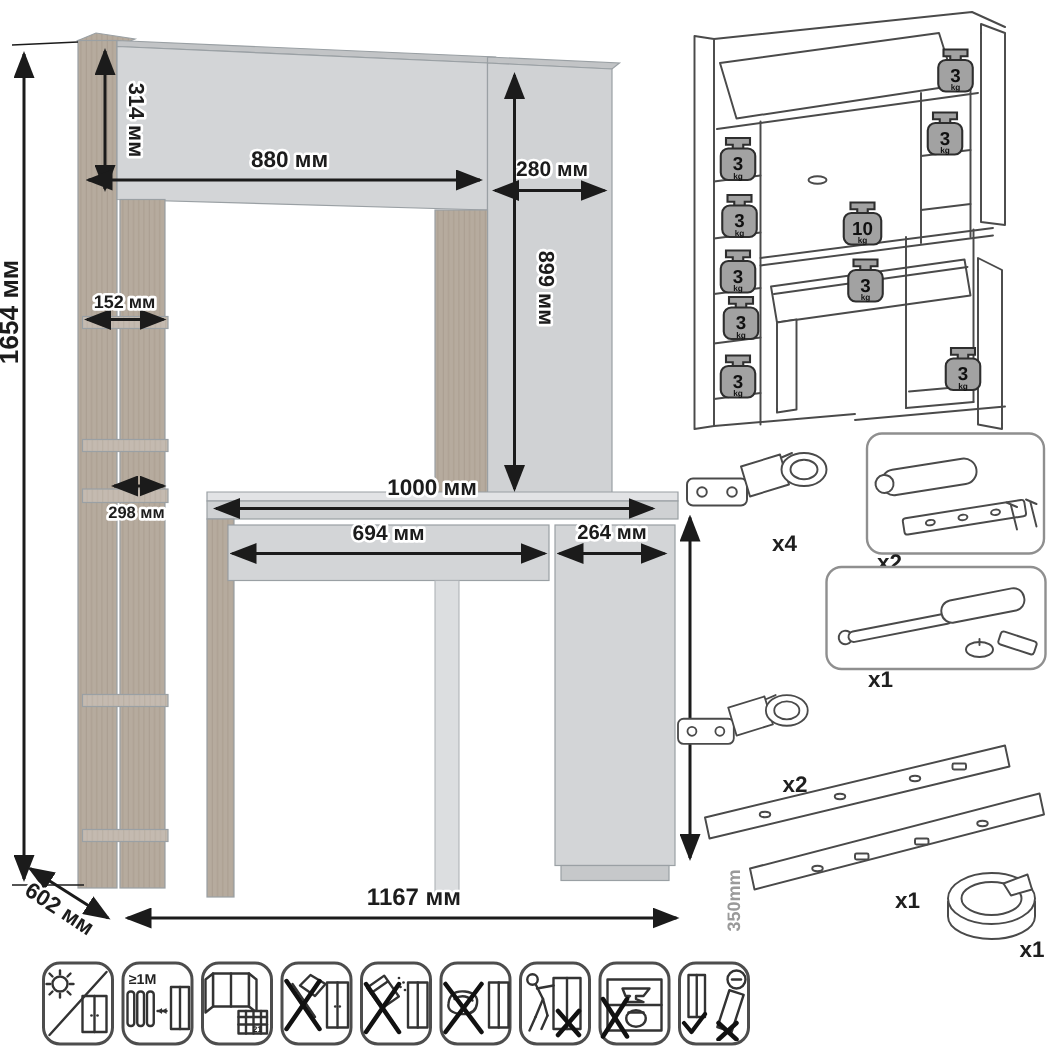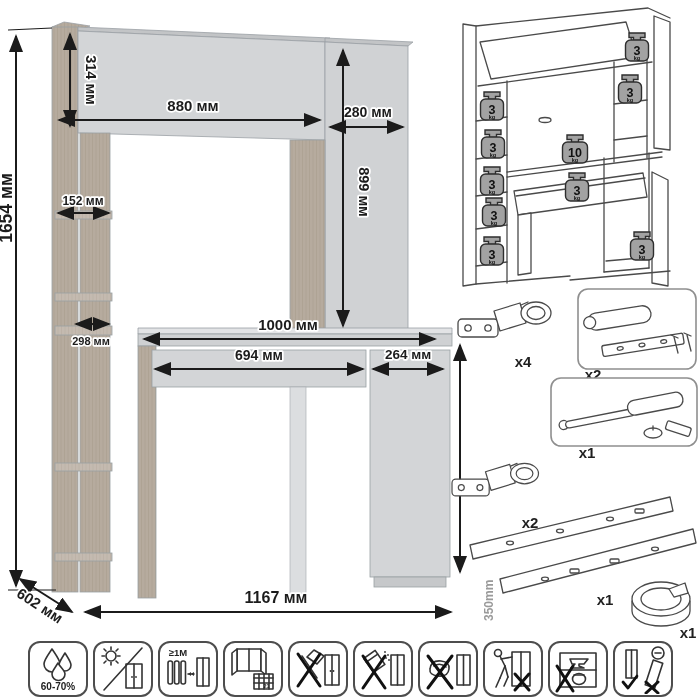--- a/index.html
+++ b/index.html
@@ -22,21 +22,21 @@
   .lan{stroke:#4a4a4a;stroke-width:1.3;fill:none;stroke-linejoin:round;stroke-linecap:round;}
   .wt path,.wt rect{fill:#a2a2a2;stroke:#2e2e2e;stroke-width:1.4;}
   .wv{font-size:12.5px;font-weight:bold;fill:#111;text-anchor:middle;}
   .wu{font-size:5.5px;font-weight:bold;fill:#111;text-anchor:middle;}
   .qty{font-size:15px;font-weight:bold;fill:#1f1f1f;text-anchor:middle;}
   .box{stroke:#8f8f8f;stroke-width:1.6;fill:#fff;}
   .mm350{font-size:12px;font-weight:bold;fill:#9a9a9a;}
 
   
   .icons-row{position:absolute;left:28px;top:641px;display:flex;gap:5px;}
-  .tile{width:60px;height:56px;border:2.5px solid #4d4d4d;border-radius:12px;background:#fff;
+  .tile{width:48px;height:56px;border:2.5px solid #4d4d4d;border-radius:12px;background:#fff;
         box-sizing:border-box;display:flex;align-items:center;justify-content:center;}
   .ol{stroke:#333;stroke-width:1.6;fill:none;stroke-linecap:round;stroke-linejoin:round;}
   .olf{stroke:#333;stroke-width:1.6;fill:#fff;stroke-linecap:round;stroke-linejoin:round;}
   .xx{stroke:#111;stroke-width:3;stroke-linecap:round;}
   .itxt{font-weight:bold;fill:#222;text-anchor:middle;}
 </style>
 </head>
 <body>
 
 <div class="sheet">
@@ -315,28 +315,20 @@
       <path class="la" d="M182,318 v10 a29,15 0 0 0 58,0 v-10"></path>
       <ellipse class="la" cx="211" cy="316" rx="29" ry="17"></ellipse>
       <ellipse class="lan" cx="211" cy="316" rx="20" ry="11"></ellipse>
       <polygon class="la" points="219,306 235,300 238,310 224,314"></polygon>
       <text class="qty" x="238" y="355">x1</text>
     </g>
   </svg>
 
   <div class="icons-row">
 
-    <div class="tile">
-      <svg width="50" height="50" viewBox="0 0 50 50">
-        <path class="olf" d="M19,5 C15,11 11,16 11,20 a8,8 0 0 0 16,0 C27,16 23,11 19,5 Z"></path>
-        <path class="olf" d="M32,9 C29,14 26,18 26,21 a6,6 0 0 0 12,0 C38,18 35,14 32,9 Z"></path>
-        <path class="olf" d="M25,19 C22,24 19,27 19,30 a6.5,6.5 0 0 0 13,0 C32,27 28,24 25,19 Z"></path>
-        <text class="itxt" font-size="10" x="25" y="46">60-70%</text>
-      </svg>
-    </div>
 
 
     <div class="tile">
       <svg width="50" height="50" viewBox="0 0 50 50">
         <circle class="ol" cx="13" cy="12" r="5"></circle>
         <g class="ol" stroke-width="1.3">
           <line x1="13" y1="3" x2="13" y2="5.5"></line>
             <line x1="13" y1="18.5" x2="13" y2="21"></line>
           <line x1="4" y1="12" x2="6.5" y2="12"></line>
             <line x1="19.5" y1="12" x2="22" y2="12"></line>

